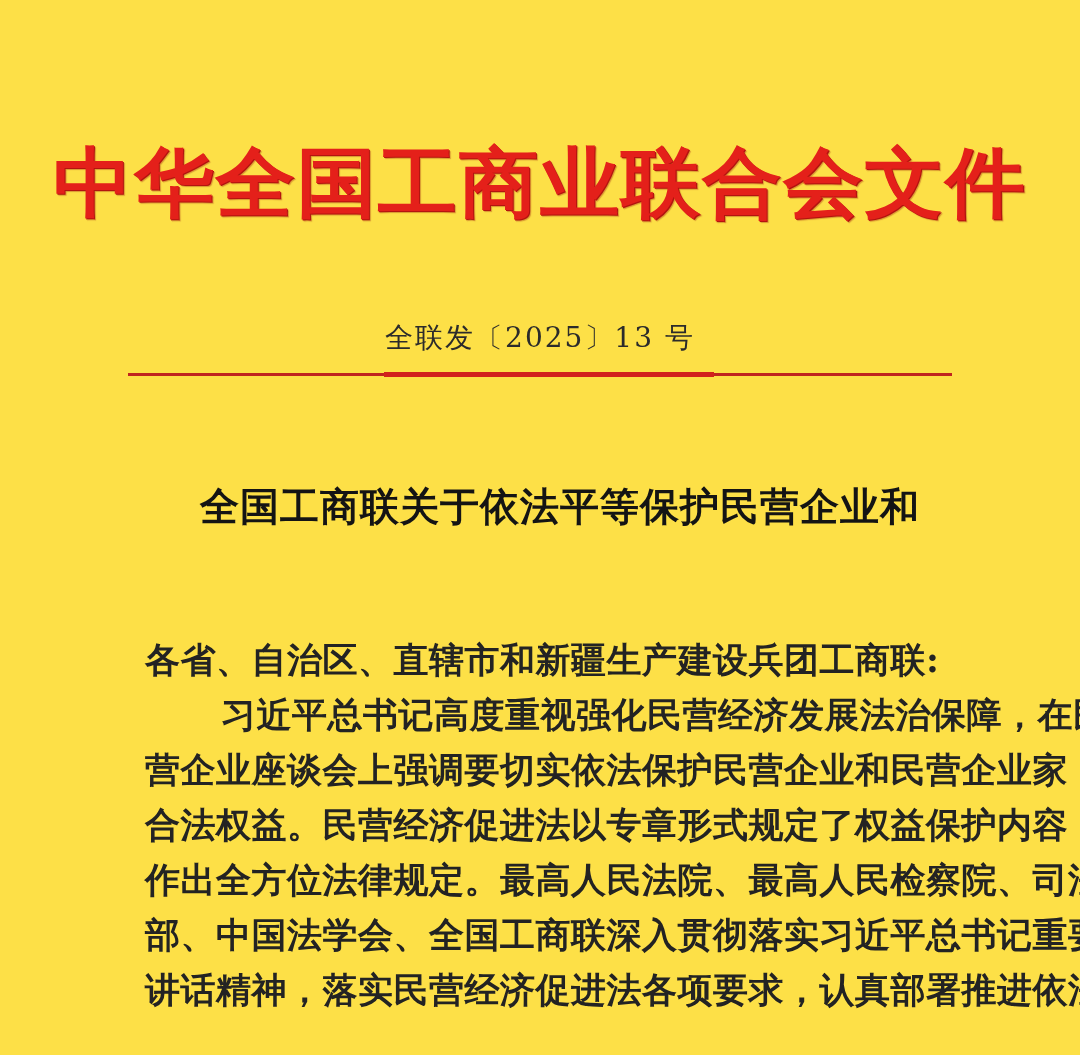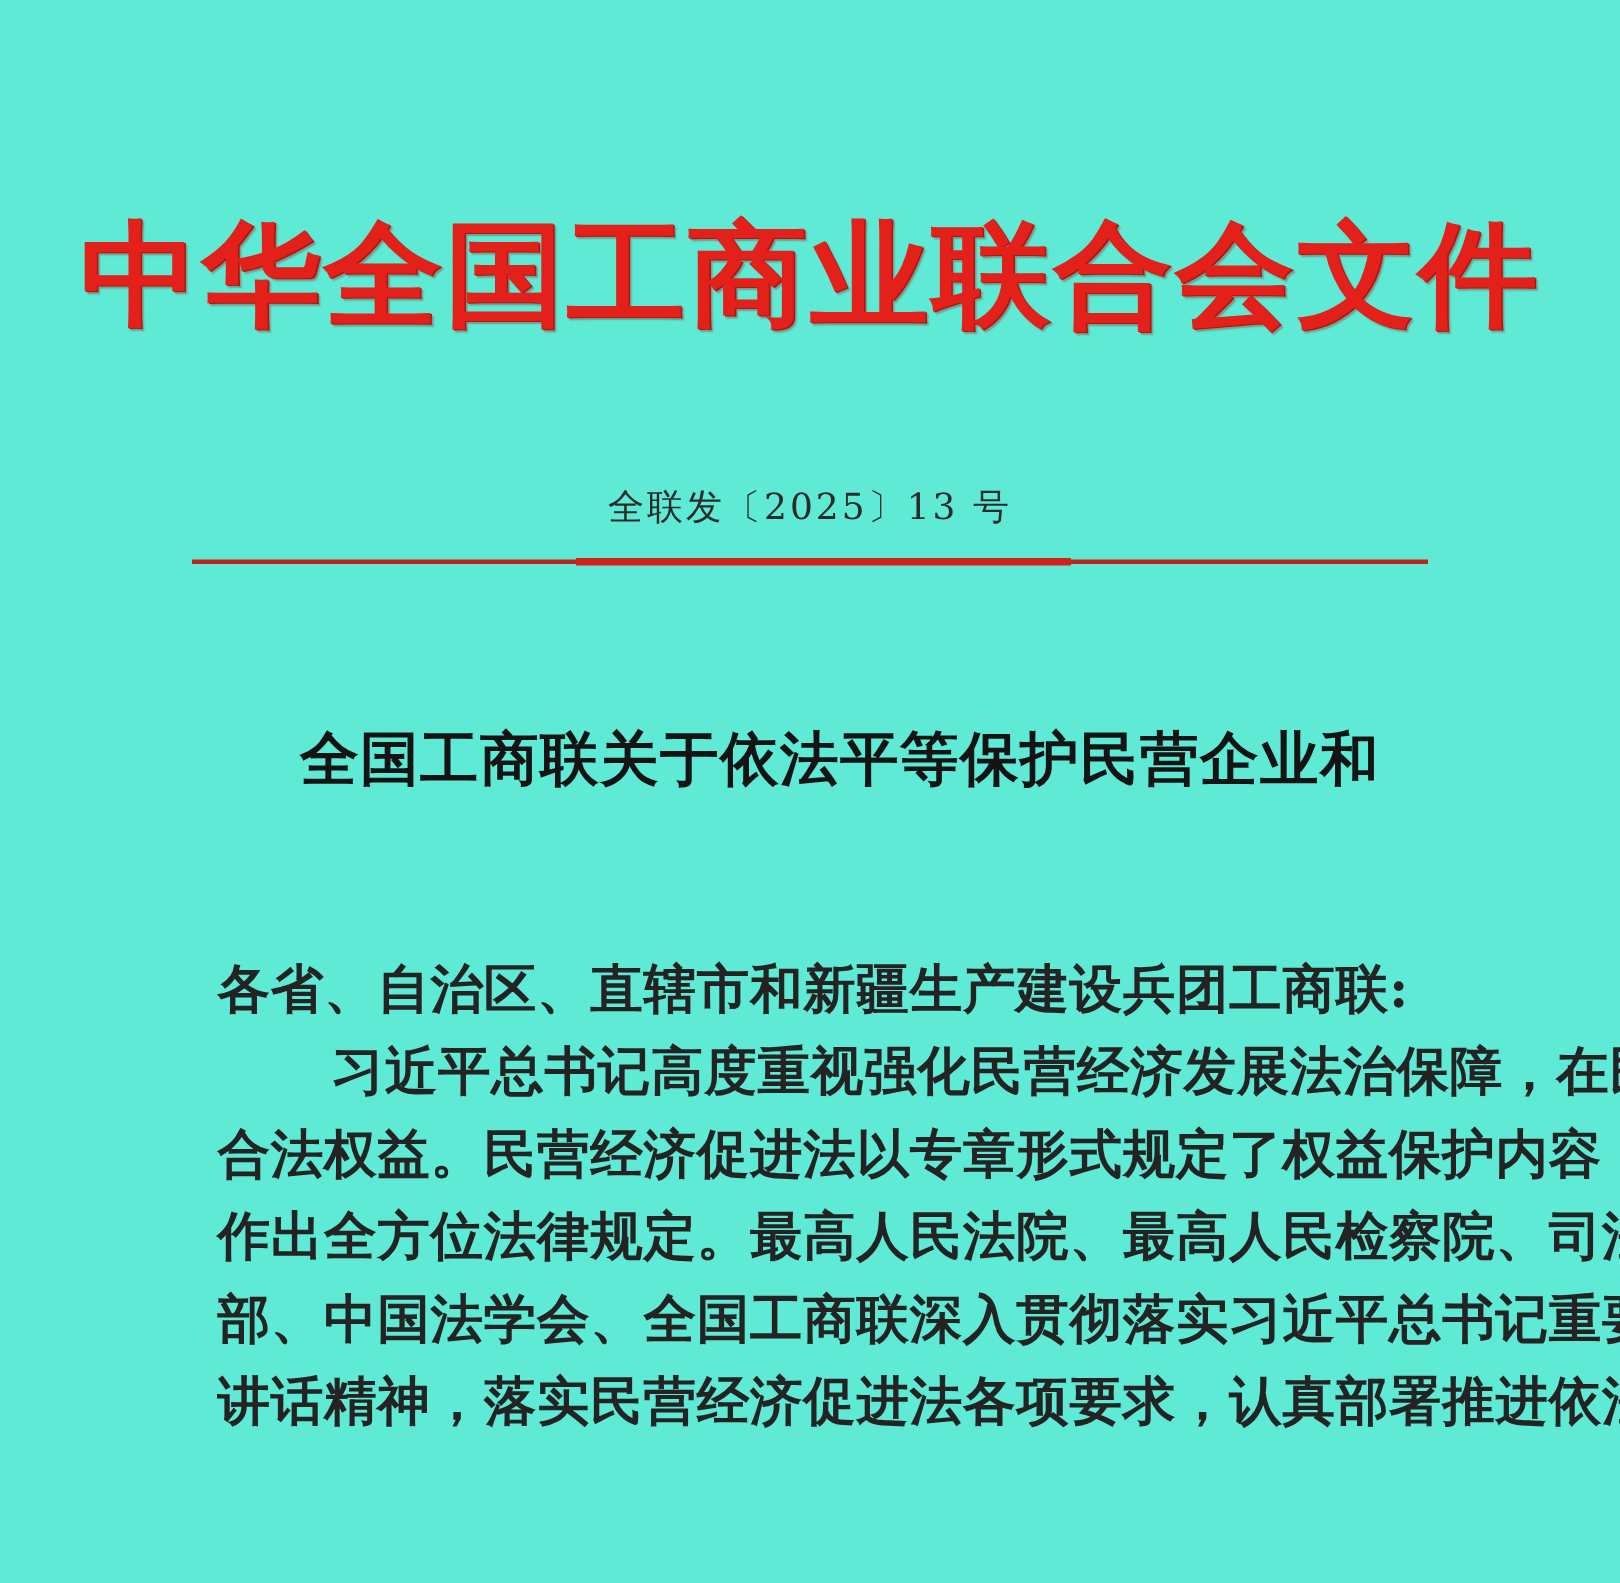--- a/index.html
+++ b/index.html
@@ -13,21 +13,21 @@
     background: #fefefd;
     font-family: "DejaVu Serif", "Liberation Serif", serif;
     overflow: hidden;
     position: relative;
   }
 
   .page {
     position: relative;
     width: 1080px;
     height: 1055px;
-    background: #5eead4;
+    background: #fde047;
   }
 
   
   .masthead {
     position: absolute;
     left: 0;
     top: 140px;
     width: 1080px;
     text-align: center;
     white-space: nowrap;
@@ -47,21 +47,21 @@
     transform: scaleX(1.04);
   }
 
   
   .doc-number {
     position: absolute;
     left: 0;
     top: 318px;
     width: 1080px;
     text-align: center;
-    font-size: 24px;
+    font-size: 28px;
     line-height: 40px;
     color: #2b2b2b;
     letter-spacing: 2px;
     white-space: nowrap;
   }
 
   
   .rule-wrap {
     position: absolute;
     left: 128px;
@@ -145,19 +145,20 @@
     <div class="rule-center"></div>
   </div>
 
   <div class="doc-title">
     <div class="tline">全国工商联关于依法平等保护民营企业和</div>
   </div>
 
   <div class="body-block">
     <div class="body-line">各省、自治区、直辖市和新疆生产建设兵团工商联:</div>
     <div class="body-line indent">习近平总书记高度重视强化民营经济发展法治保障，在民</div>
+    <div class="body-line">营企业座谈会上强调要切实依法保护民营企业和民营企业家</div>
     <div class="body-line">合法权益。民营经济促进法以专章形式规定了权益保护内容，</div>
     <div class="body-line">作出全方位法律规定。最高人民法院、最高人民检察院、司法</div>
     <div class="body-line">部、中国法学会、全国工商联深入贯彻落实习近平总书记重要</div>
     <div class="body-line">讲话精神，落实民营经济促进法各项要求，认真部署推进依法</div>
   </div>
 
 </div>
 
 </body></html>

